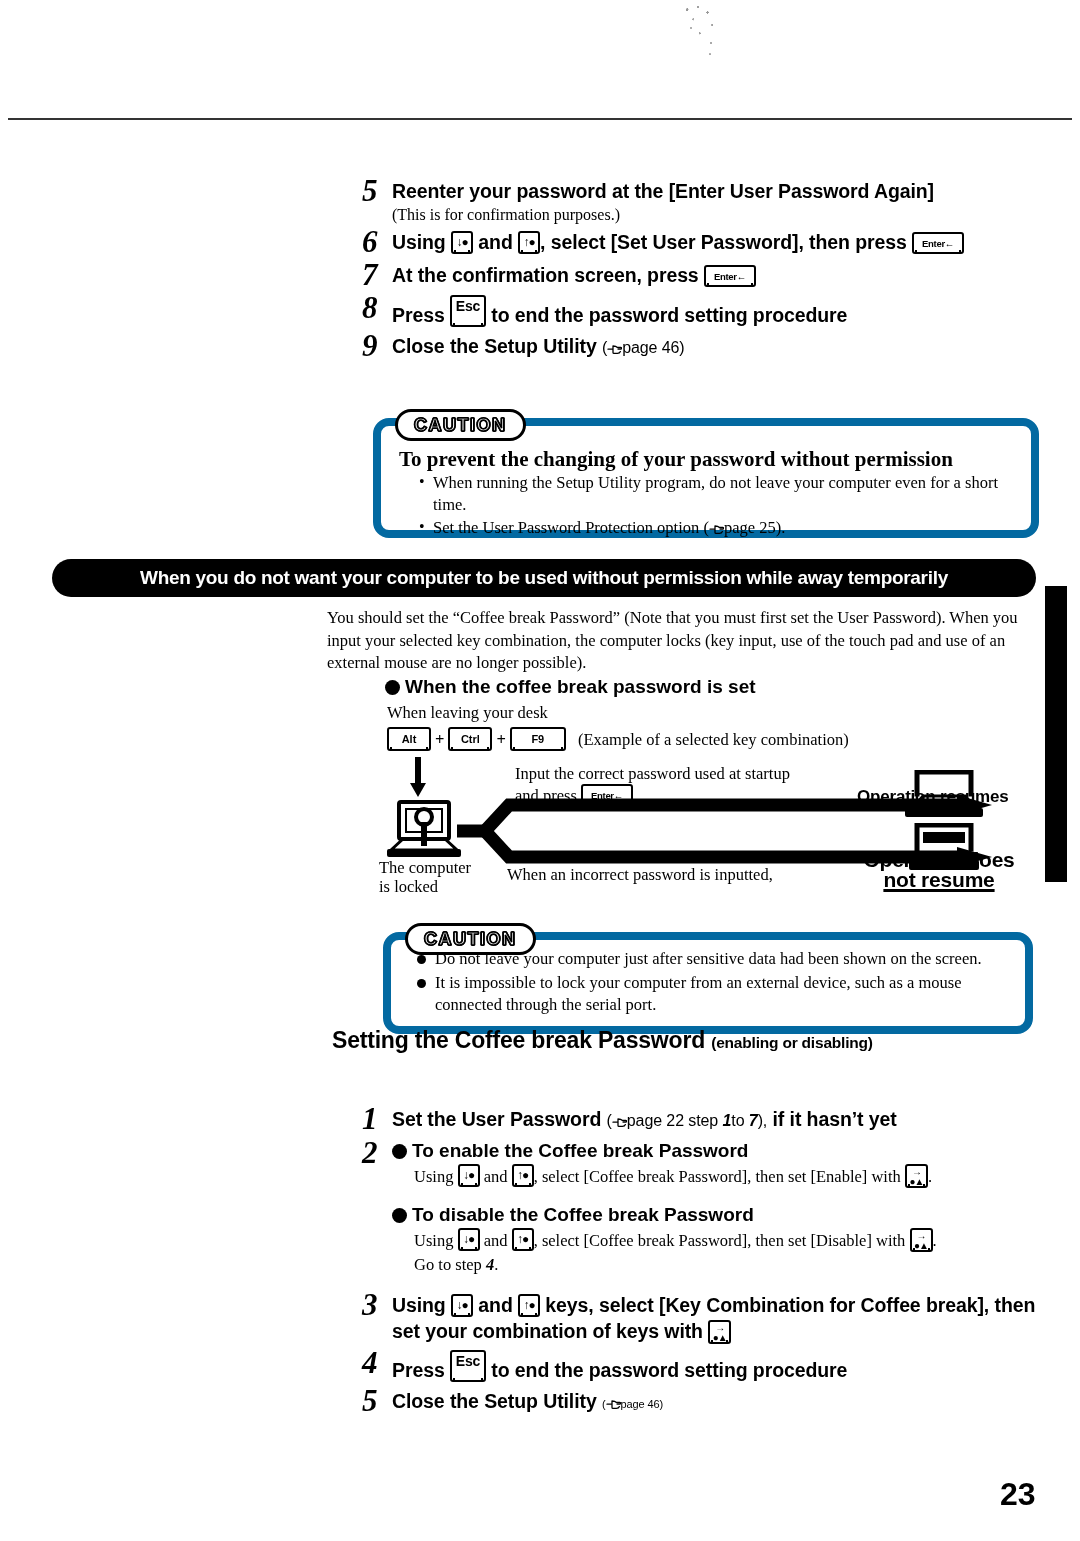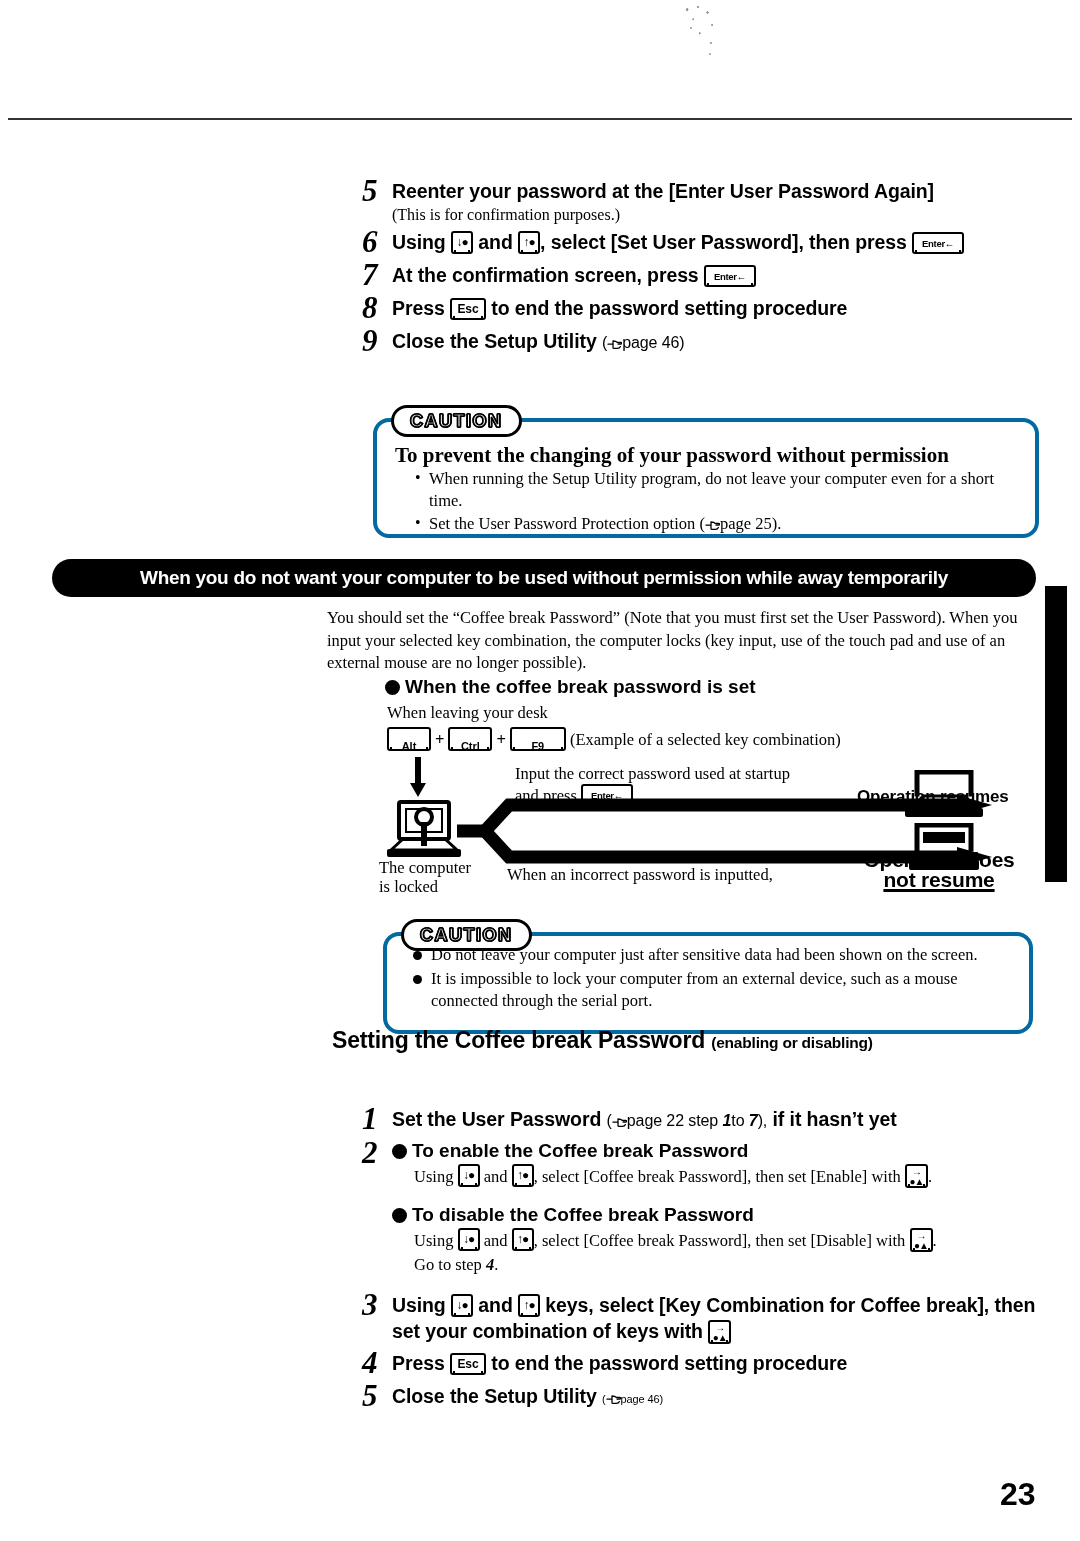--- a/index.html
+++ b/index.html
@@ -128,29 +128,29 @@
   .key-enter {
     min-width: 52px; height: 22px;
     padding: 0 3px;
     line-height: 19px;
     font-size: 9.5px;
     letter-spacing: -0.3px;
     vertical-align: -5px;
   }
   
   .key-esc {
-    width: 36px; height: 22px;
+    width: 36px; height: 32px;
     line-height: 19px;
-    font-size: 12px;
+    font-size: 14px;
     vertical-align: -5px;
   }
   
   .key-wide {
     min-width: 44px; height: 24px;
-    padding: 7px 5px;
+    padding: 0 5px;
     line-height: 21px;
     font-size: 11px;
     vertical-align: -6px;
   }
   .key-tab {
     width: 23px; height: 24px;
     line-height: 10px;
     font-size: 9px;
     vertical-align: -6px;
   }
@@ -167,21 +167,21 @@
     display: inline-block;
     width: 15px; height: 12px;
     vertical-align: -2px;
     position: relative;
   }
   .hand svg { position: absolute; left: 0; top: 0; }
 
   
   .caution {
     position: absolute;
-    border: 4px solid #0369a1;
+    border: 8px solid #0369a1;
     border-radius: 16px;
     background: #fff;
   }
   .caution-badge {
     position: absolute;
     left: 14px;
     top: -17px;
     background: #fff;
     border: 3px solid #000;
     border-radius: 18px;
@@ -459,21 +459,21 @@
   <div style="position:absolute; left:385px; top:676px;justify-content:center;" class="bullet-head">
     <span>When the coffee break password is set</span>
   </div>
 
   <div class="diagram">
 
     <div class="dg-label-desk">When leaving your desk</div>
 
     <div class="dg-keys">
       <span class="key key-wide"><span>Alt</span></span><span class="plus">+</span><span class="key key-wide"><span>Ctrl</span></span><span class="plus">+</span><span class="key key-wide" style="min-width:56px;"><span>F9</span></span>
-      <span style="">(Example of a selected key combination)</span>
+      <span style="margin-left:8px;">(Example of a selected key combination)</span>
     </div>
 
     <div class="dg-arrow-down">
       <svg width="16" height="40" viewBox="0 0 16 40">
           <path d="M5 0 H11 V26 H16 L8 40 L0 26 H5 Z" fill="#000"></path>
         </svg>
     </div>
 
     <div class="dg-laptop">
       <svg width="78" height="60" viewBox="0 0 78 60">

